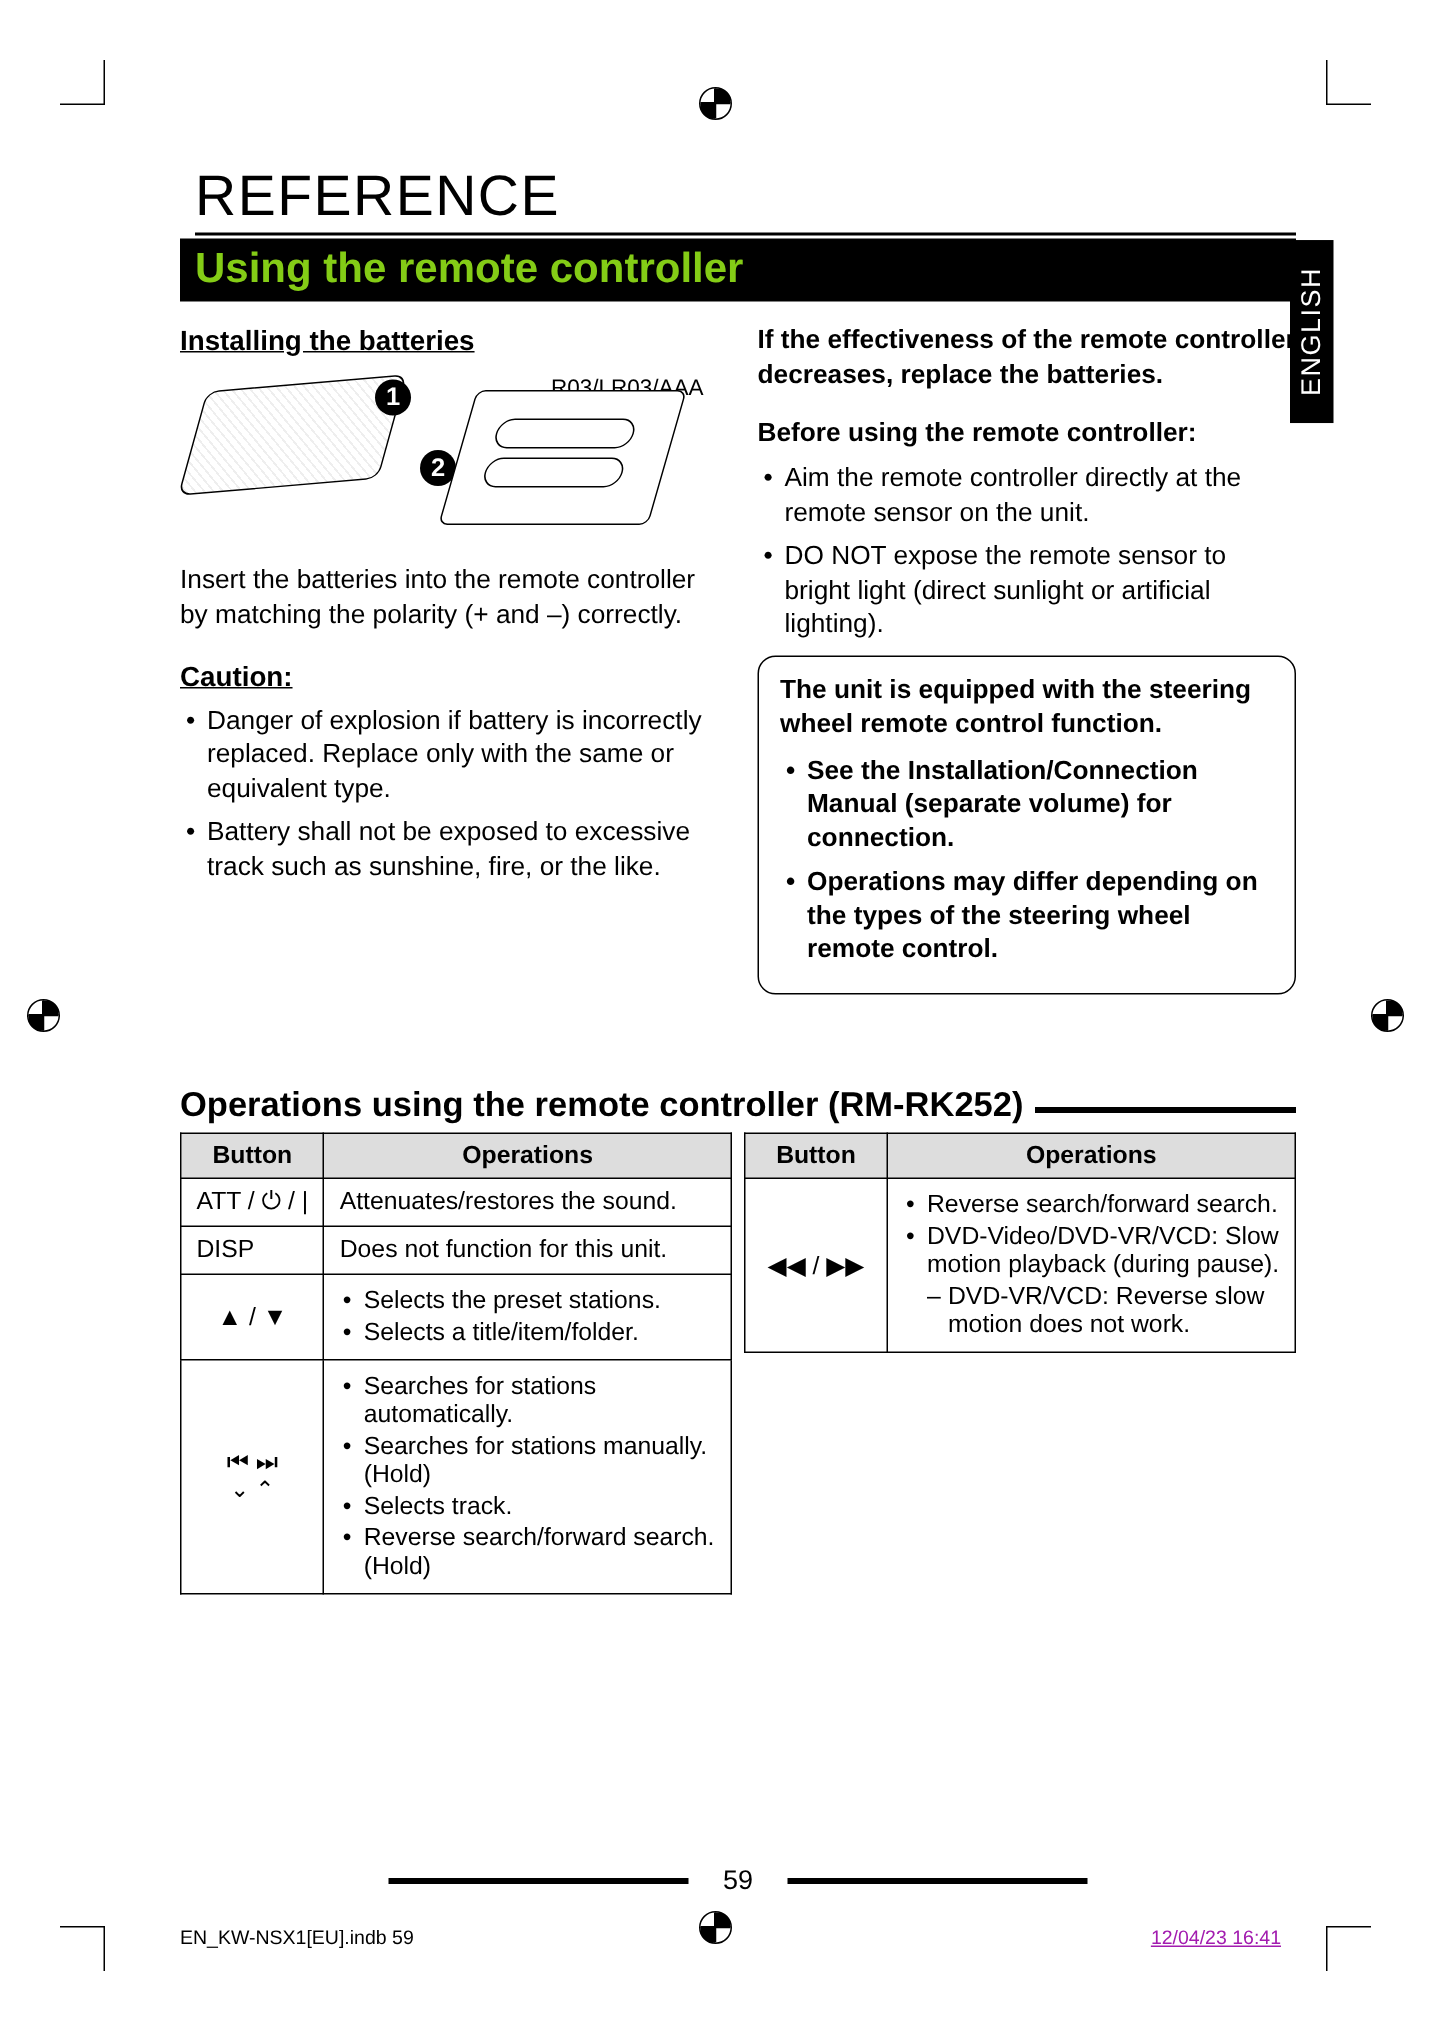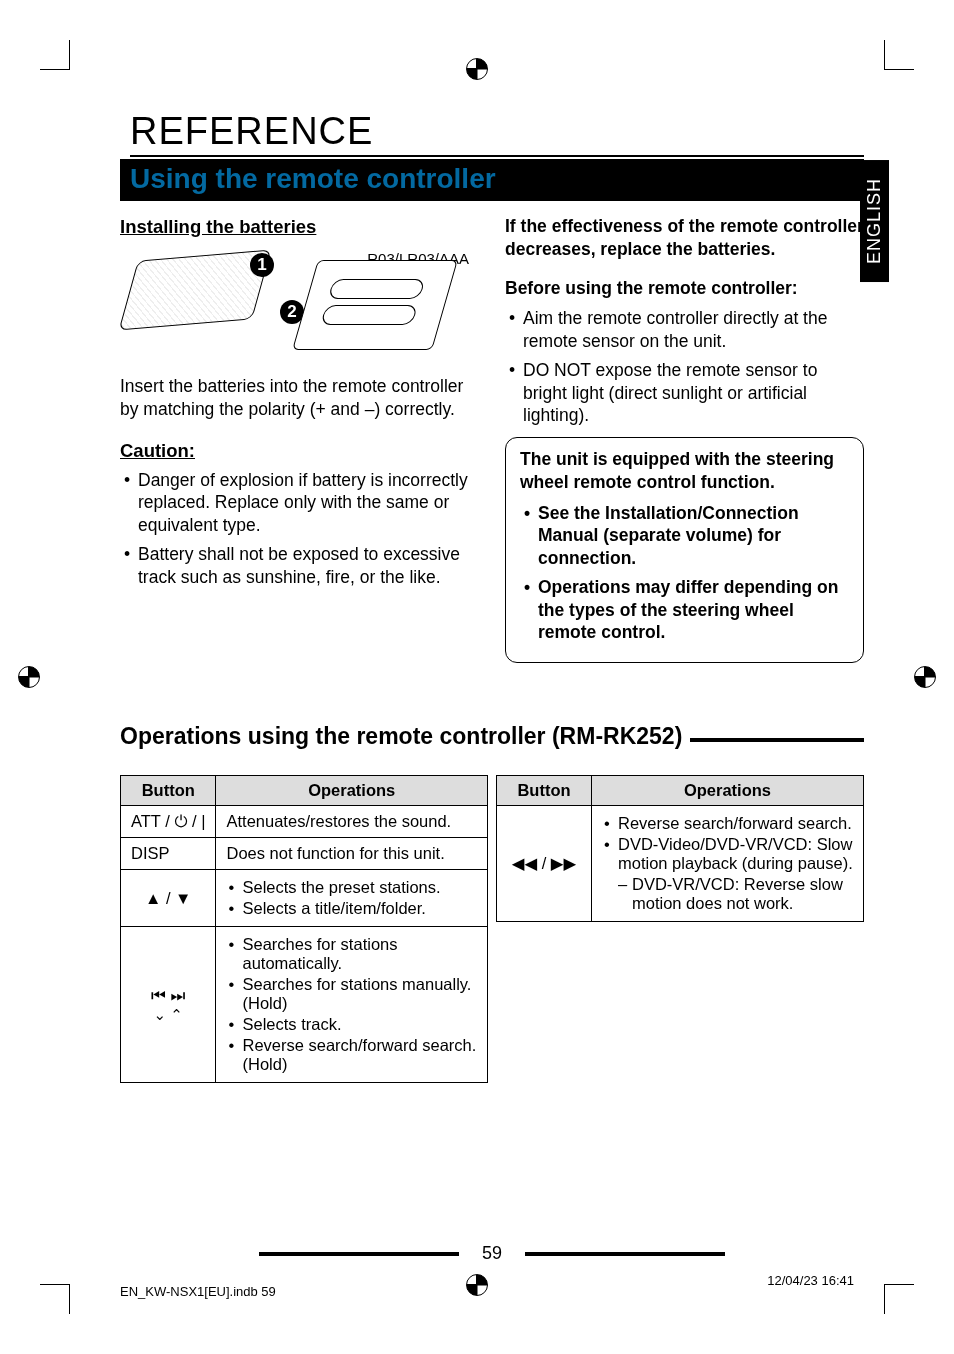--- a/index.html
+++ b/index.html
@@ -55,21 +55,21 @@
   h1.reference {
     font-size: 38px;
     font-weight: 400;
     letter-spacing: 1px;
     border-bottom: 2px solid #000;
     padding-bottom: 2px;
     margin-left: 10px;
   }
   .section-bar {
     background: #000;
-    color: #0369a1;
+    color: #84cc16;
     font-size: 28px;
     font-weight: 600;
     padding: 4px 10px 6px 10px;
     margin-top: 2px;
     font-stretch: condensed;
   }
 
   .two-col {
     display: flex;
     gap: 26px;
@@ -156,21 +156,21 @@
     flex: 1;
     height: 4px;
     background: #000;
     position: relative;
     top: 3px;
   }
 
   .tables {
     display: flex;
     gap: 8px;
-    margin-top: 25px;
+    margin-top: 5px;
   }
   table {
     border-collapse: collapse;
     width: 100%;
     font-size: 16.5px;
   }
   th {
     background: #ddd;
     border: 1px solid #000;
     padding: 5px 8px;
@@ -210,23 +210,24 @@
   }
 
   .footer-left {
     position: absolute;
     bottom: 55px; left: 120px;
     font-size: 13px;
     color: #000;
   }
   .footer-right {
     position: absolute;
-    bottom: 66px; right: 100px;
+    bottom: 55px; right: 100px;
     font-size: 13px;
-    color: #000000;
+    color: #a21caf;
+    text-decoration: underline;
   }
 
   .sym { font-family: "Arial Unicode MS", sans-serif; }
   .updown-glyphs {
     display: inline-flex;
     flex-direction: column;
     line-height: 0.9;
     font-size: 15px;
     align-items: center;
     vertical-align: middle;

